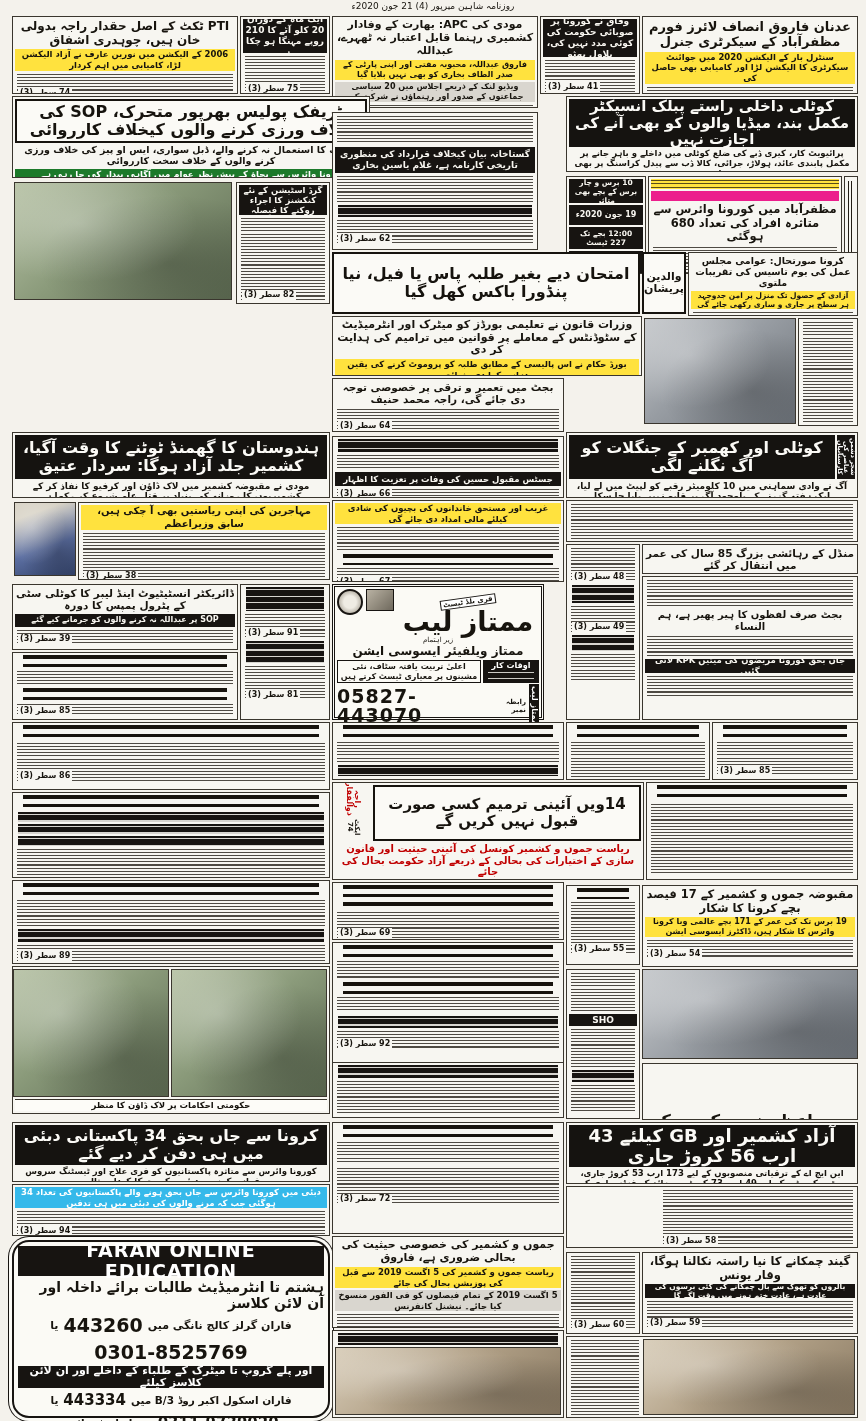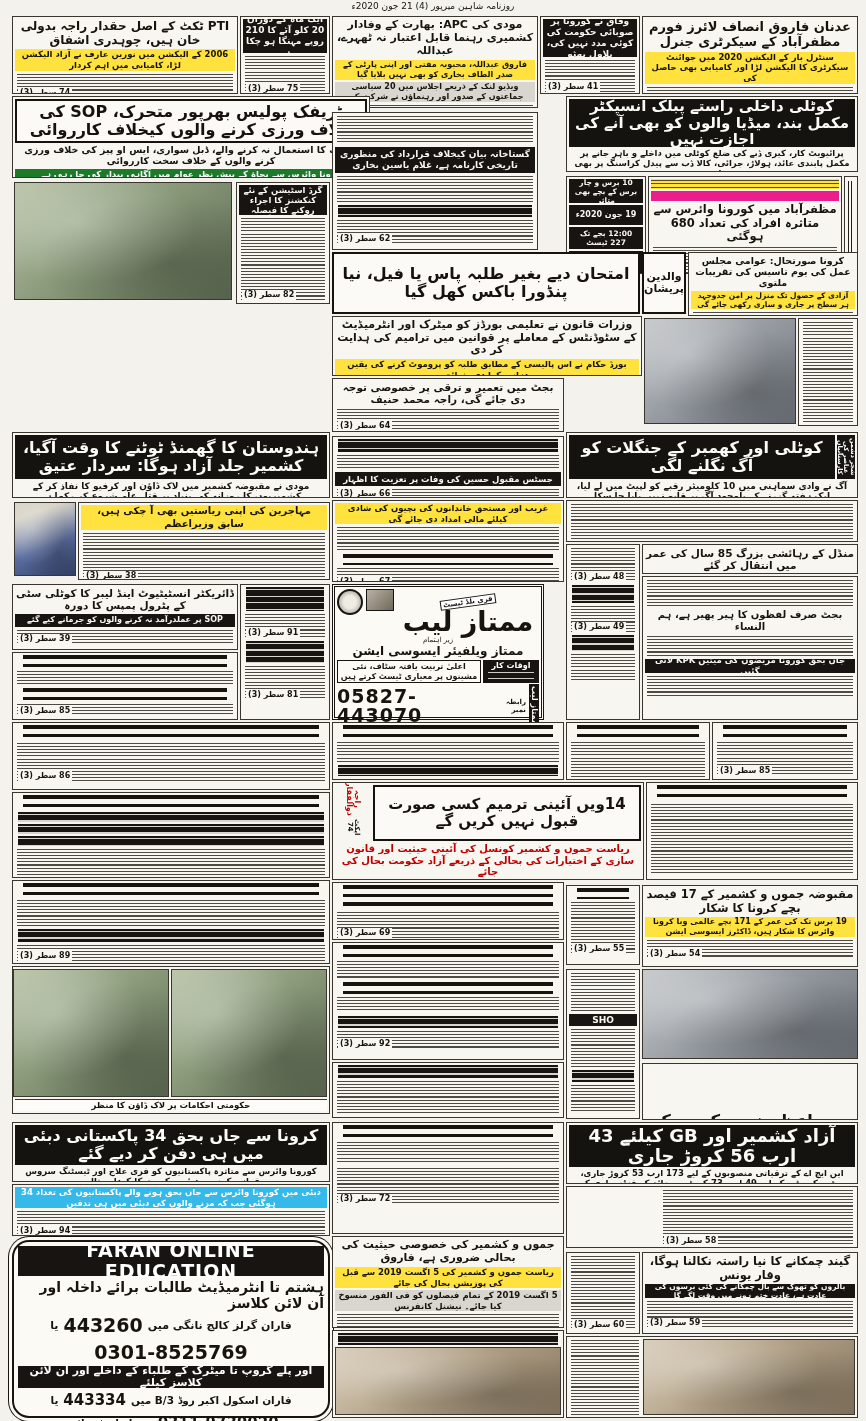--- a/index.html
+++ b/index.html
@@ -284,21 +284,21 @@
     </div>
     <div class="blk" style="left: 642px; top: 576px; width: 216px; height: 144px;">
       <div class="pt pt-body" style="height: 26px;"></div>
       <div class="pt pt-head" style="font-size: 10px;">بجٹ صرف لفظوں کا ہیر پھیر ہے، ہم النساء</div>
       <div class="pt pt-body" style="height: 20px;"></div>
       <div class="pt pt-bar" style="height: 14px; font-size: 8.5px;">جاں بحق کورونا مریضوں کی میتیں KPK لائی گئیں</div>
       <div class="pt pt-body" style="height: 20px;"></div>
     </div>
     <div class="blk" style="left: 12px; top: 584px; width: 226px; height: 66px;">
       <div class="pt pt-head" style="font-size: 10.5px;">ڈائریکٹر انسٹیٹیوٹ اینڈ لیبر کا کوٹلی سٹی کے پٹرول پمپس کا دورہ</div>
-      <div class="pt pt-bar" style="height: 13px; font-size: 8px;">SOP پر عملدرآمد نہ کرنے والوں کو جرمانے کیے گئے</div>
+      <div class="pt pt-bar" style="height: 13px; font-size: 8px;">SOP پر عبداللہ نہ کرنے والوں کو جرمانے کیے گئے</div>
       <div class="pt pt-body" style="height: 14px;">
         <span class="m">39 سطر (3)</span>
       </div>
     </div>
     <div class="blk" style="left: 240px; top: 584px; width: 90px; height: 136px;">
       <div class="pt pt-texbar" style="height: 24px;"></div>
       <div class="pt pt-body" style="height: 24px;">
         <span class="m">91 سطر (3)</span>
       </div>
       <div class="pt pt-texbar" style="height: 22px;"></div>
@@ -378,21 +378,21 @@
         </div>
       </div>
       <div class="pt pt-cap" style="font-size: 8.5px;">حکومتی احکامات پر لاک ڈاؤن کا منظر</div>
     </div>
     <div class="blk" style="left: 332px; top: 882px; width: 232px; height: 58px;">
       <div class="pt pt-texh" style="height: 24px;"></div>
       <div class="pt pt-body" style="height: 26px;">
         <span class="m">69 سطر (3)</span>
       </div>
     </div>
-    <div class="blk" style="left: 332px; top: 942px; width: 232px; height: 118px;">
+    <div class="blk" style="left: 332px; top: 942px; width: 232px; height: 136px;">
       <div class="pt pt-texh" style="height: 13px;"></div>
       <div class="pt pt-body" style="height: 18px;"></div>
       <div class="pt pt-texh" style="height: 12px;"></div>
       <div class="pt pt-body" style="height: 16px;"></div>
       <div class="pt pt-texbar" style="height: 12px;"></div>
       <div class="pt pt-body" style="height: 18px;">
         <span class="m">92 سطر (3)</span>
       </div>
     </div>
     <div class="blk" style="left: 332px; top: 1062px; width: 232px; height: 56px;">

